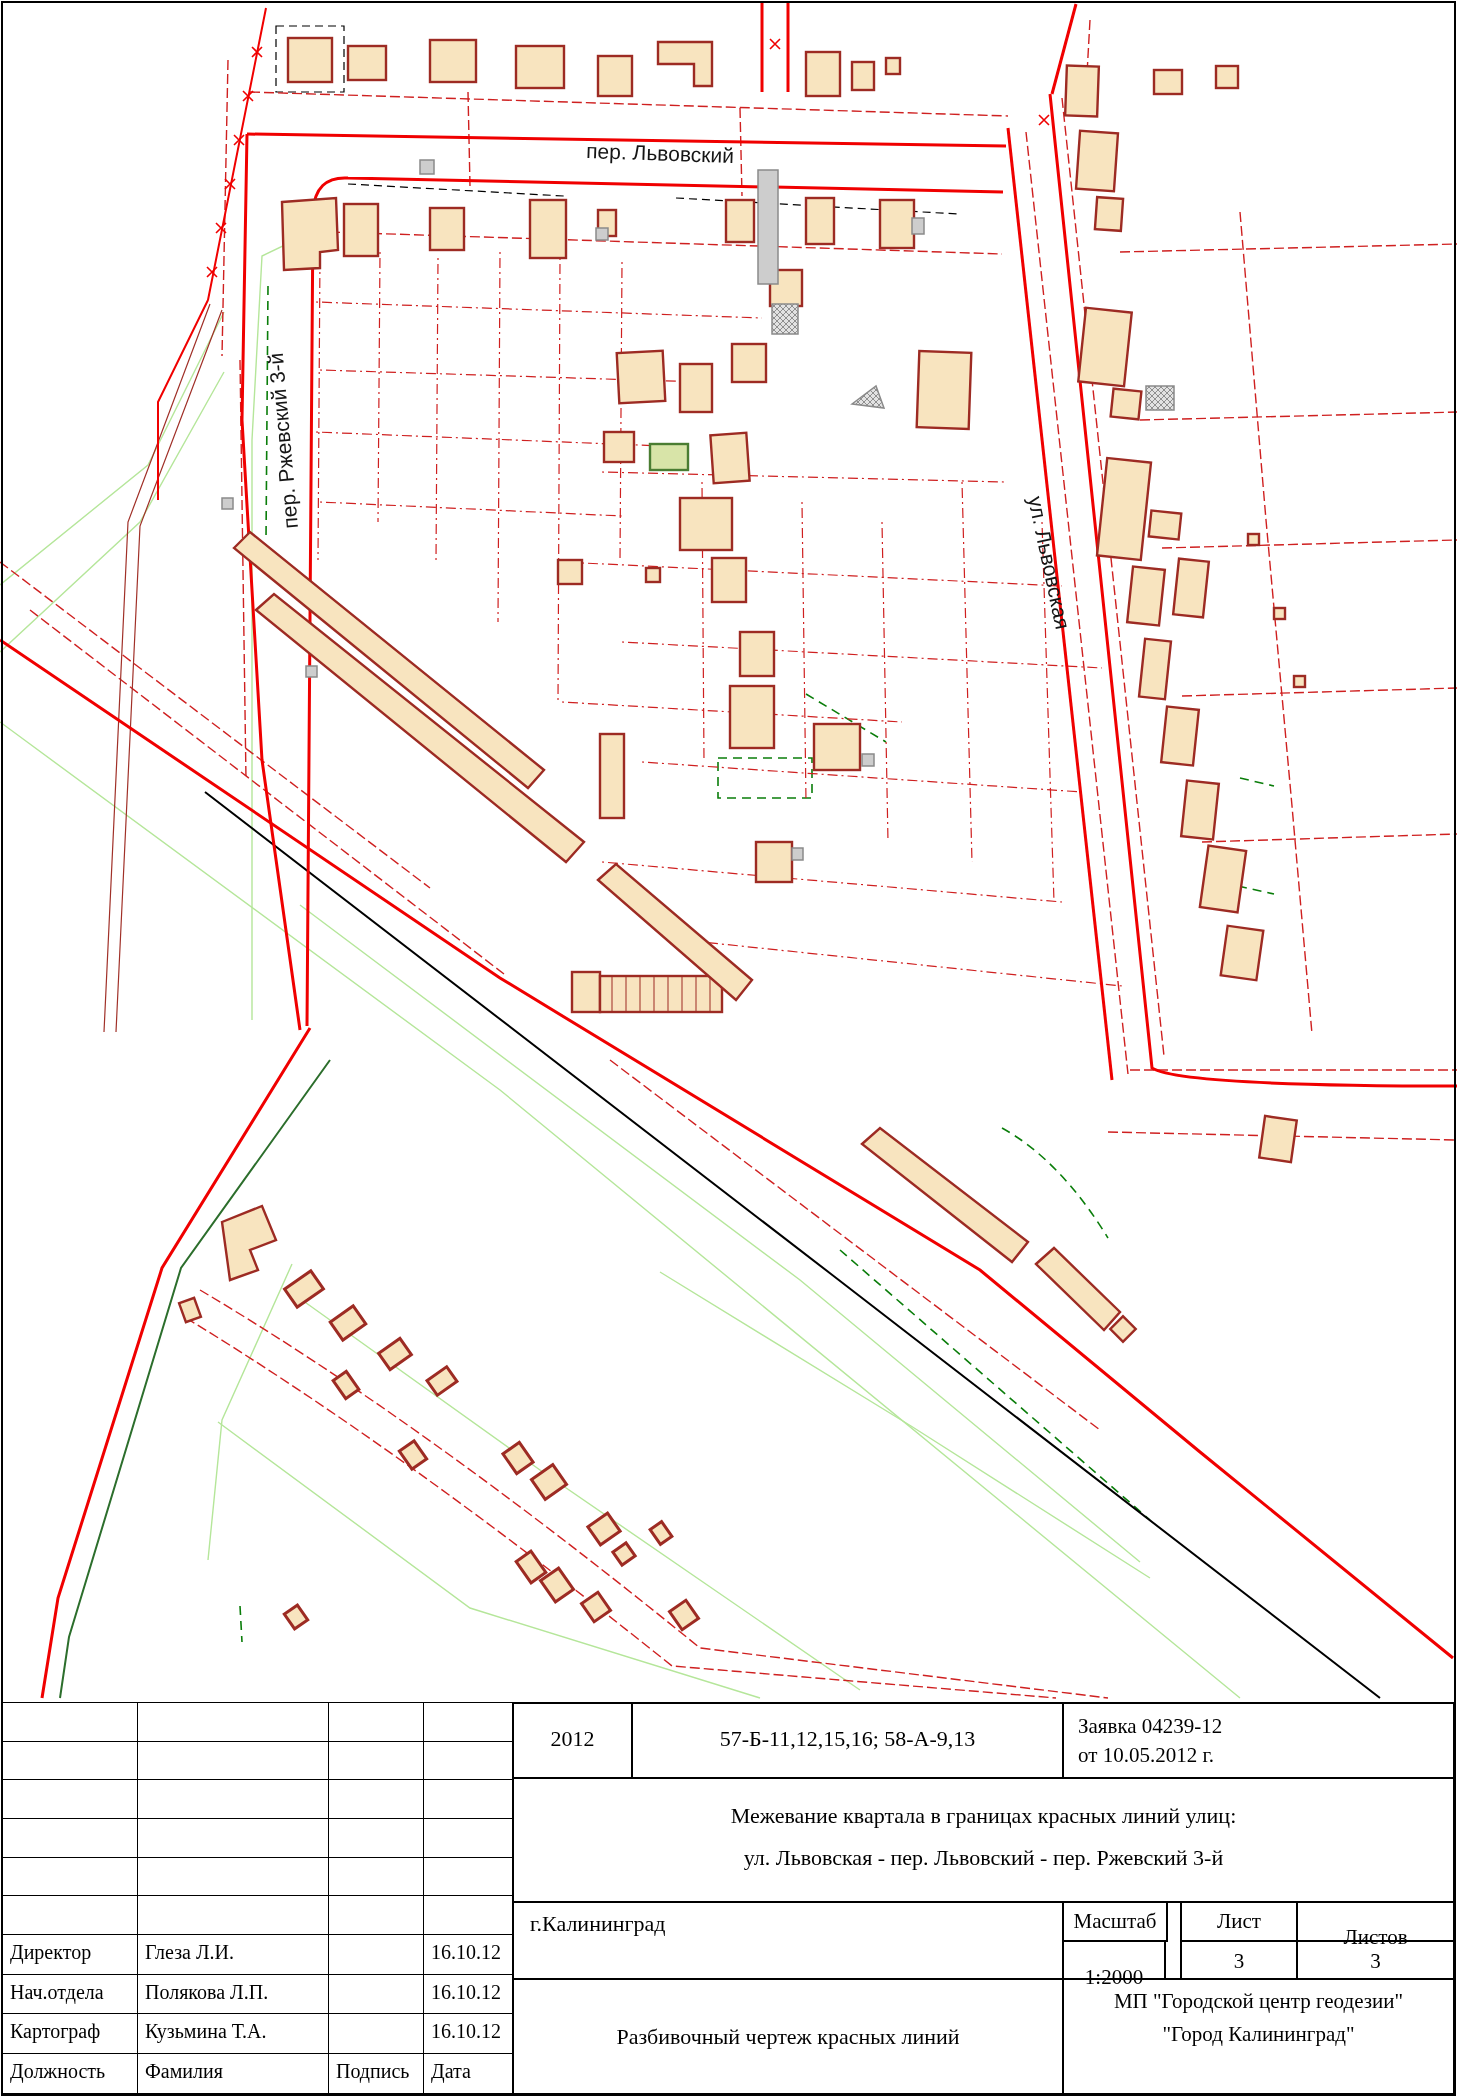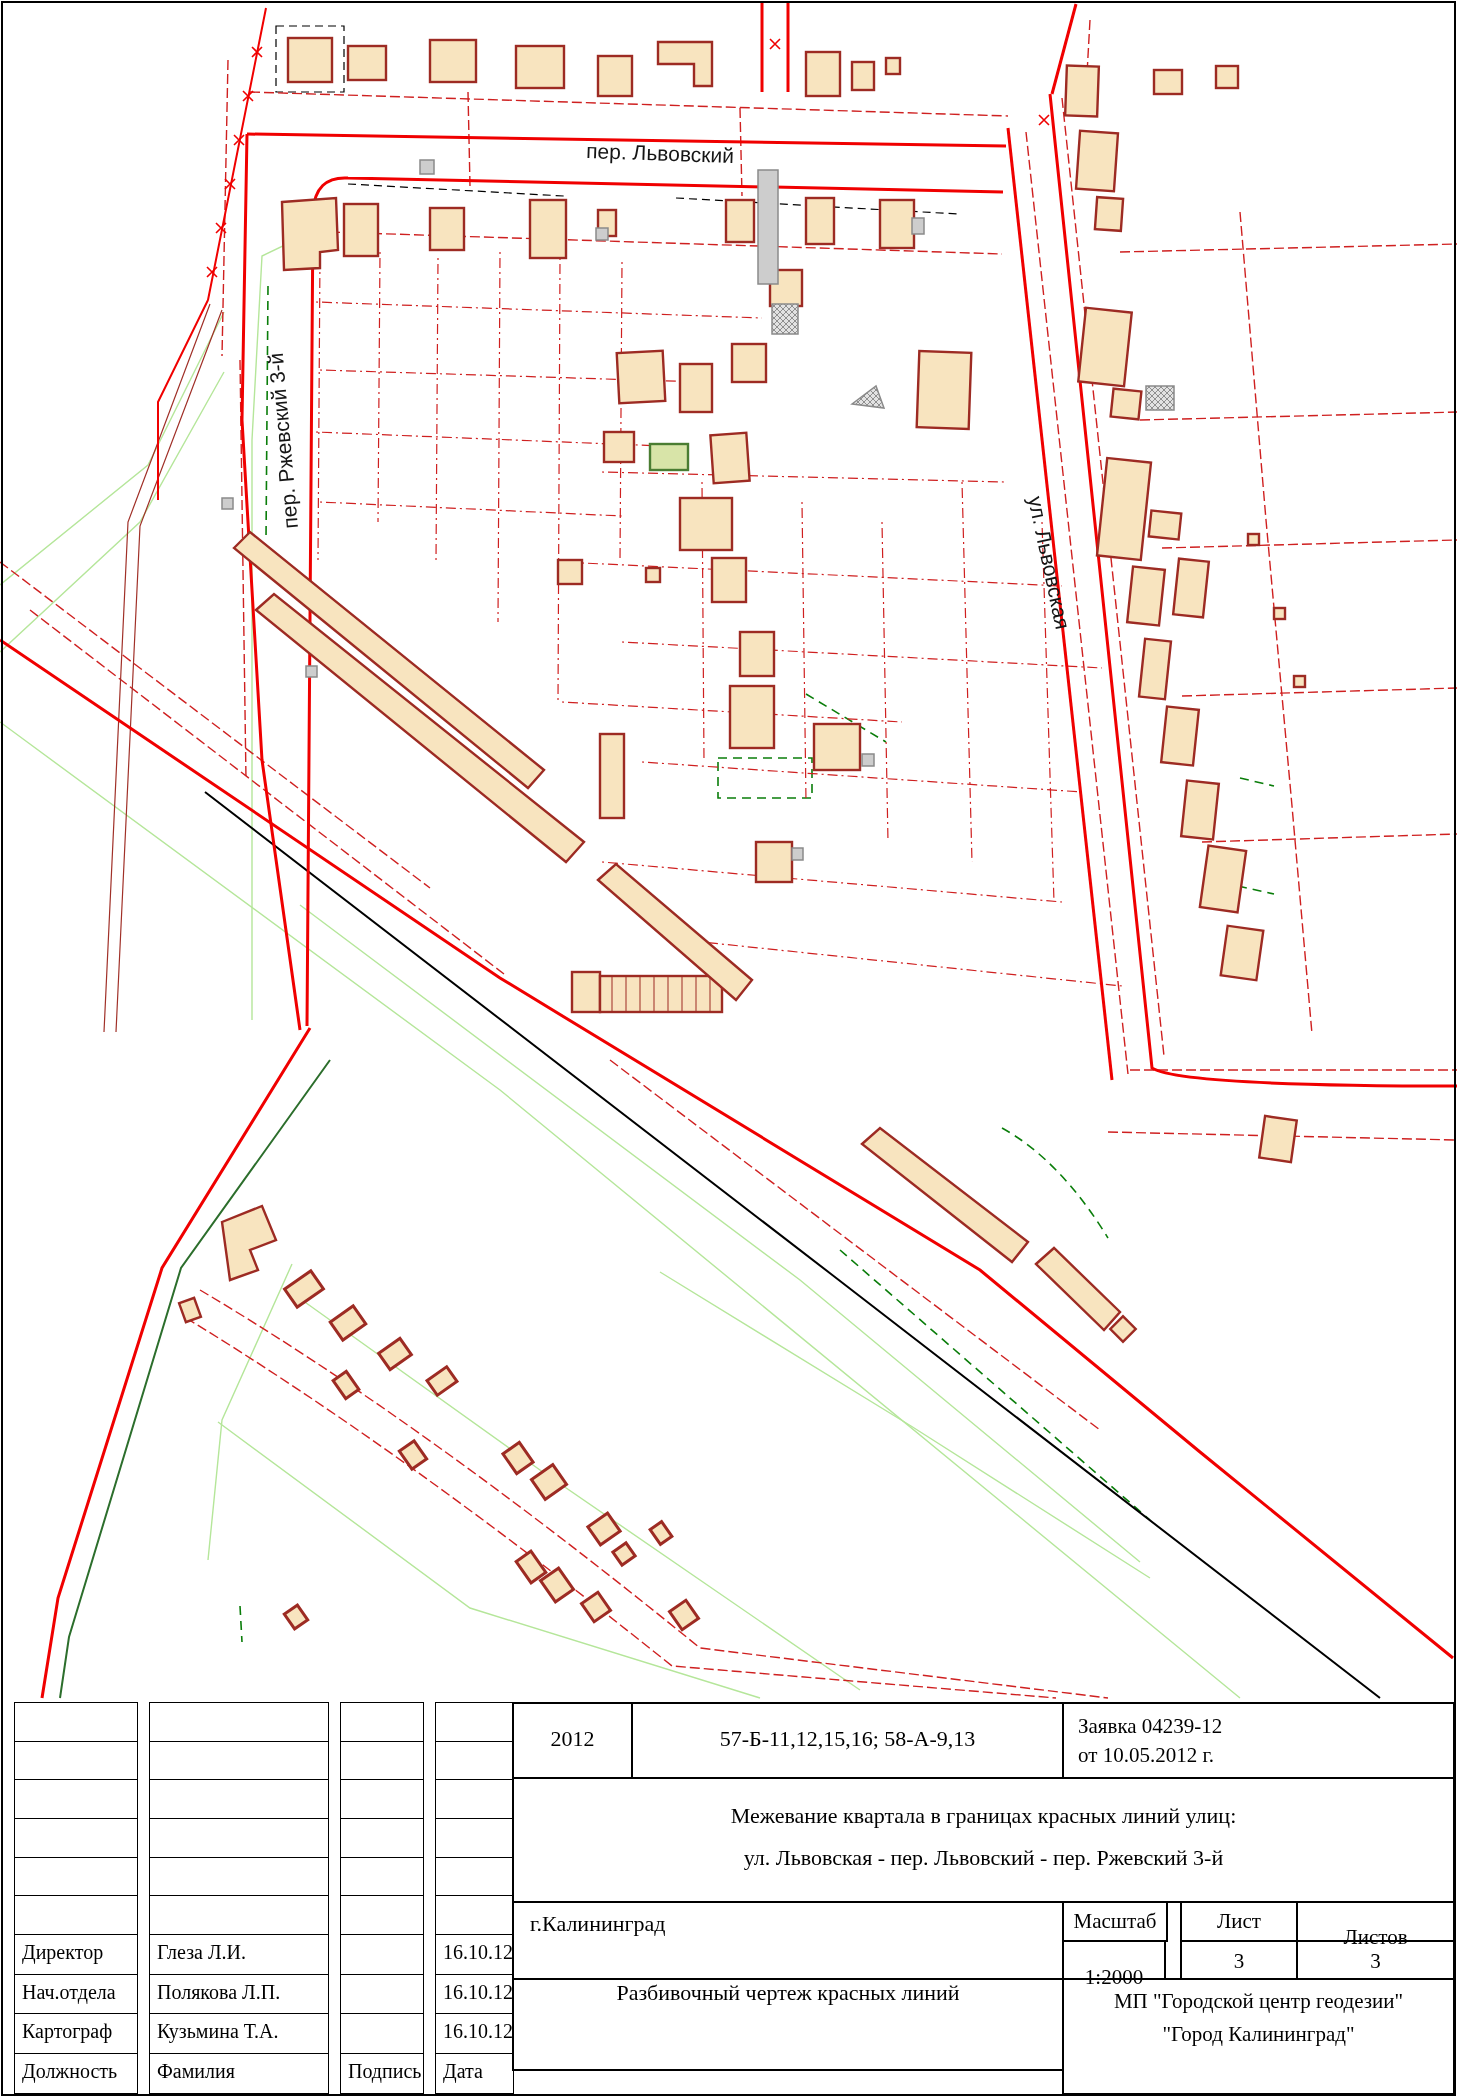--- a/index.html
+++ b/index.html
@@ -7,21 +7,21 @@
         font-family:"Liberation Serif",serif;color:#000}
   .pborder{position:absolute;inset:1px;border:2px solid #000;pointer-events:none}
   svg{position:absolute;left:0;top:0}
   
   .cell{position:absolute;box-sizing:border-box;border:2px solid #000;background:transparent;
         font-family:Liberation Serif, serif}
   .ctr{text-align:center}
   #leftgrid{position:absolute;left:2px;top:1702px;width:511px;height:391px;display:grid;
             grid-template-columns:135px 191px 95px 90px;
             grid-template-rows:repeat(6,38.66px) repeat(4,1fr)}
-  #leftgrid>div{box-sizing:border-box;border:1px solid #000;margin:0 -1px -1px 12px;
+  #leftgrid>div{box-sizing:border-box;border:1px solid #000;margin:0 -1px -1px 0;
             padding:6px 2px 0 7px;font:20px "Liberation Serif",serif;white-space:nowrap}
   .big{font-size:22px}
 </style>
 </head>
 <body>
 
 <div class="page">
 
 <svg width="1457" height="2097" viewBox="0 0 1457 2097">
   <defs>
@@ -317,21 +317,21 @@
   <div class="cell big" style="left:512px;top:1901px;width:552px;height:79px;padding:8px 0 0 16px">г.Калининград</div>
 
   <div class="cell ctr" style="left:1062px;top:1901px;width:106px;height:41px;padding-top:6px;font-size:21px">Масштаб</div>
   <div class="cell ctr" style="left:1180px;top:1901px;width:118px;height:41px;padding-top:6px;font-size:21px">Лист</div>
   <div class="cell ctr" style="left:1296px;top:1901px;width:159px;height:41px;padding-top:22px;font-size:21px">Листов</div>
 
   <div class="cell ctr" style="left:1062px;top:1940px;width:104px;height:40px;padding-top:23px;font-size:21px">1:2000</div>
   <div class="cell ctr" style="left:1180px;top:1940px;width:118px;height:40px;padding-top:7px;font-size:21px">3</div>
   <div class="cell ctr" style="left:1296px;top:1940px;width:159px;height:40px;padding-top:7px;font-size:21px">3</div>
 
-  <div class="cell ctr big" style="left:512px;top:1978px;width:552px;height:93px;">Разбивочный чертеж красных линий</div>
+  <div class="cell ctr big" style="left:512px;top:1978px;width:552px;height:117px;padding-top:44px">Разбивочный чертеж красных линий</div>
 
   <div class="cell ctr" style="left:1062px;top:1978px;width:393px;height:117px;padding-top:5px;font-size:21px;line-height:33px">
     <div>МП "Городской центр геодезии"</div>
     <div>"Город Калининград"</div>
   </div>
 </div>
 
 <div class="pborder"></div>
 </div>
 

